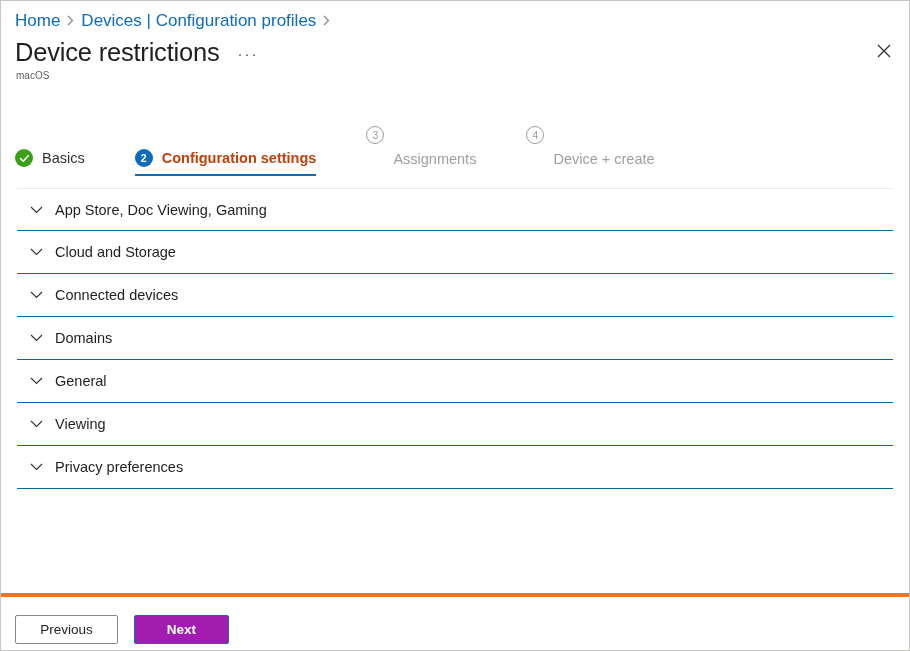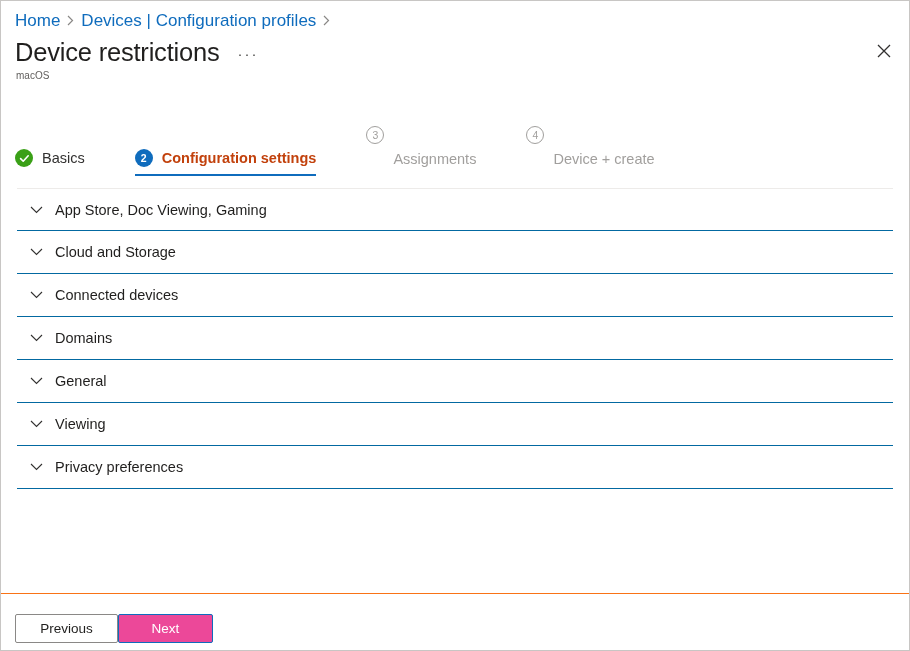--- a/index.html
+++ b/index.html
@@ -163,46 +163,46 @@
   }
   .chev svg { display: block; }
   .setting-label {
     font-size: 14.5px;
     color: #201f1e;
   }
 
   
   .footer {
     margin-top: auto;
-    border-top: 1px solid #f97316;
+    border-top: 4px solid #f97316;
     padding: 12px 0 0 14px;
     display: flex;
     align-items: center;
-    gap: 0;
+    gap: 16px;
     height: 57px;
   }
   .btn {
     font-family: "Liberation Sans", sans-serif;
     font-size: 13.5px;
     height: 29px;
     min-width: 103px;
     padding: 0 14px;
     cursor: pointer;
     border-radius: 2px;
   }
   .btn-secondary {
     background: #ffffff;
     border: 1px solid #8a8886;
     color: #201f1e;
   }
   .btn-primary {
-    background: #ec4899;
+    background: #a21caf;
     border: 1px solid #0f6cbd;
     color: #ffffff;
-    font-weight: 400;
+    font-weight: 700;
     min-width: 95px;
   }
 </style>
 </head>
 <body>
 
 <div class="page">
 
   <nav class="breadcrumb">
     <span class="crumb-link">Home</span>

